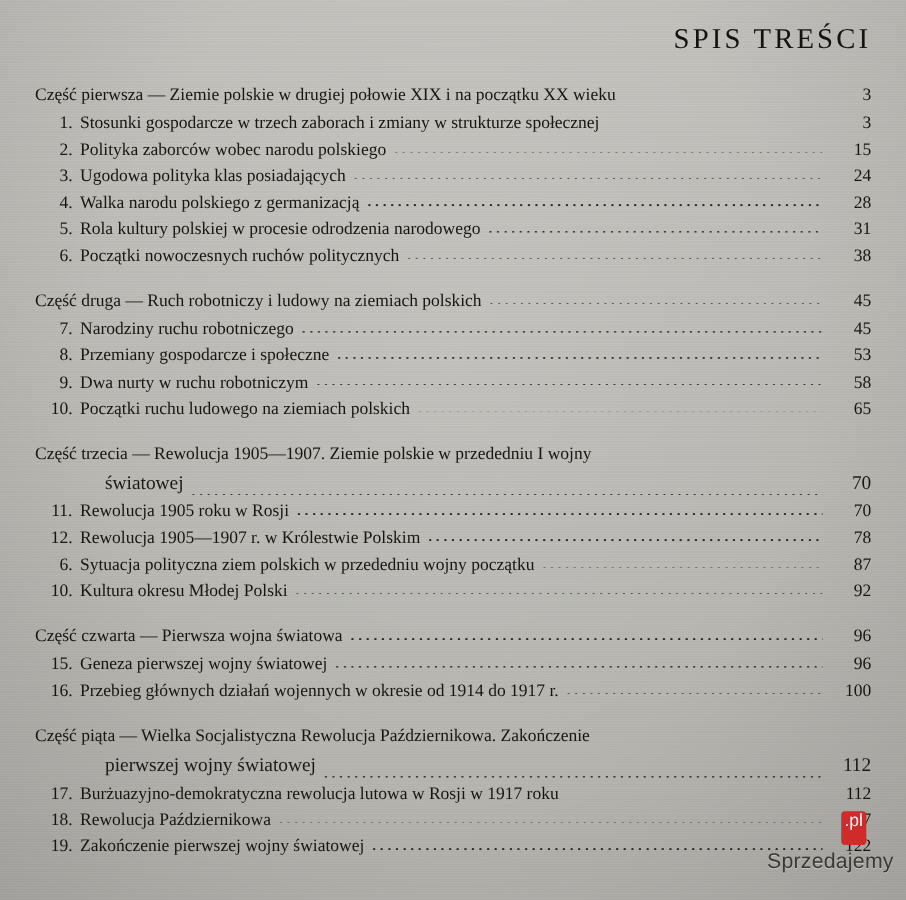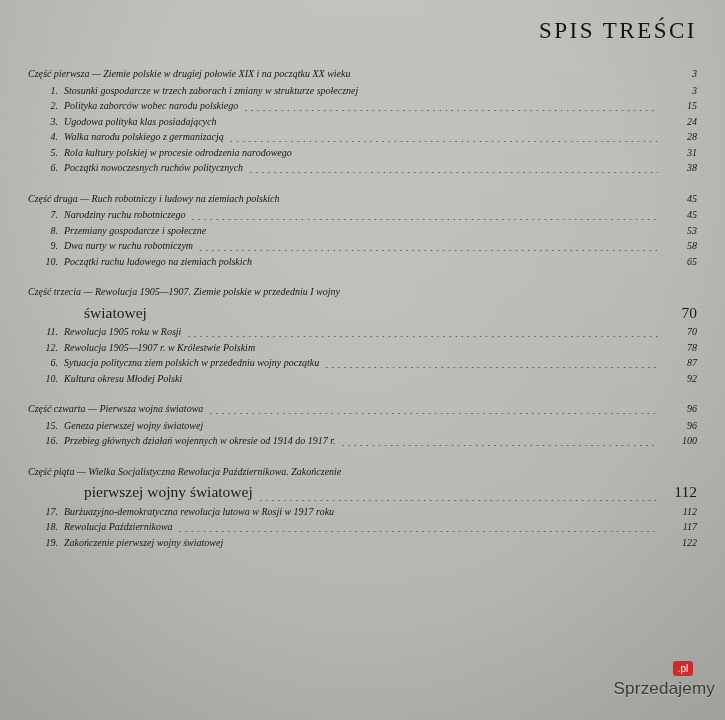--- a/index.html
+++ b/index.html
@@ -44,25 +44,24 @@
     margin: 8px 0 22px 0;
     font-weight: normal;
     color: #14130f;
   }
   .section {
     margin-bottom: 15px;
   }
   .entry {
     display: flex;
     align-items: flex-start;
-    font-size: 10px;
+    font-size: 14px;
     line-height: 1.52;
     color: #17160f;
     white-space: nowrap;
-    font-style: italic;
   }
   .entry.part {
     margin-bottom: 1px;
   }
   .num {
     display: inline-block;
     text-align: right;
     flex: 0 0 auto;
     padding-right: 6px;
   }
@@ -112,26 +111,26 @@
     color: #3a3934;
     letter-spacing: 0.2px;
     text-shadow: 0 1px 0 rgba(255,255,255,0.35);
   }
   .watermark-badge {
     position: absolute;
     right: 32px;
     bottom: 44px;
     z-index: 6;
     width: 20px;
-    height: 15px;
+    height: 27px;
     background: #d02b2b;
     border-radius: 3px;
     color: #fff;
     font-family: "Liberation Sans", sans-serif;
-    font-size: 10px;
+    font-size: 14px;
     line-height: 15px;
     text-align: center;
   }
 </style>
 </head>
 <body>
 
 <div class="page"></div>
 
 <div class="content">

